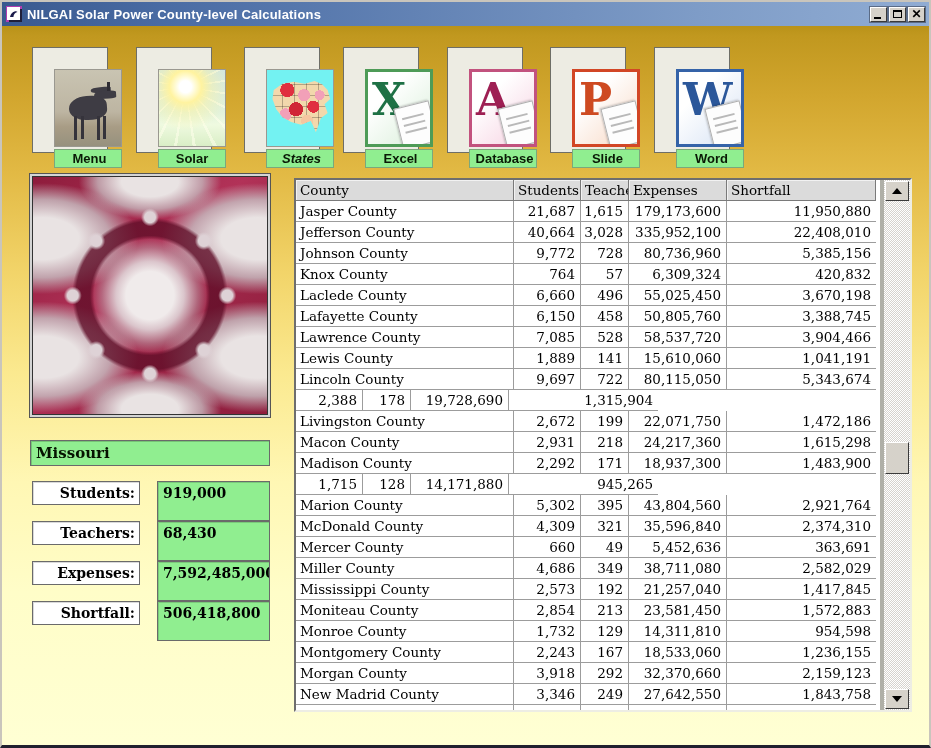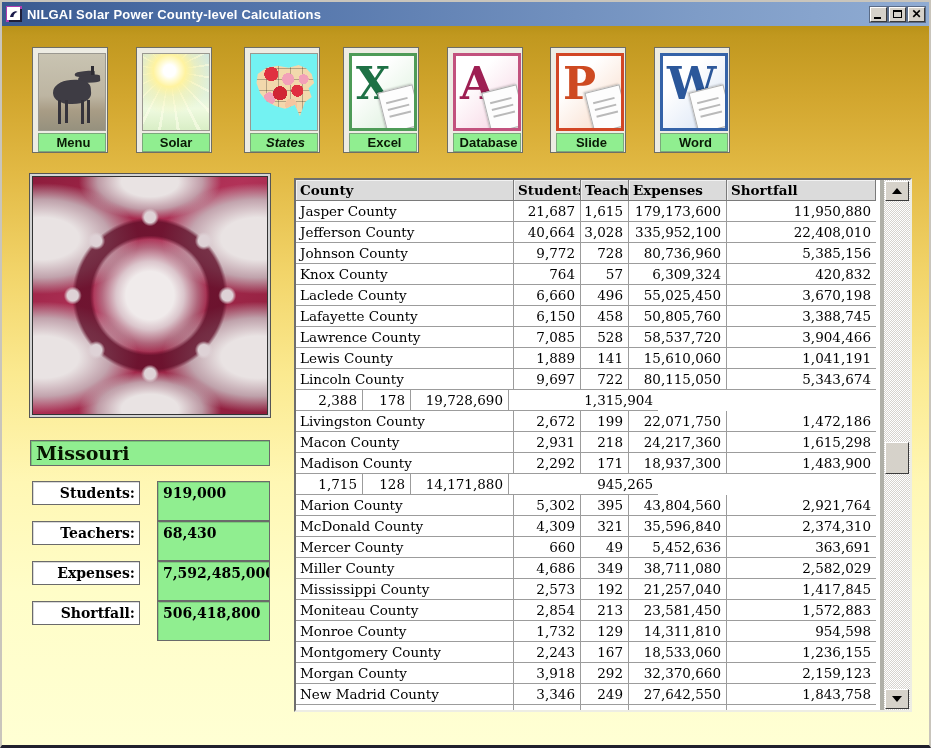--- a/index.html
+++ b/index.html
@@ -29,21 +29,21 @@
     outline:1px solid #5A6B86;padding:0;
   }
   .win-btn .min-glyph{position:absolute;left:3px;bottom:2px;width:7px;height:2px;background:#000;}
   .win-btn .max-glyph{position:absolute;left:3px;top:2px;width:9px;height:8px;
     border:1px solid #000;border-top:2px solid #000;}
   .win-btn .close-glyph{position:absolute;inset:0;color:#000;font-weight:bold;
     font-size:12px;line-height:13px;text-align:center;font-family:"Liberation Sans",sans-serif;}
   
   .tool-btn{
     position:absolute;top:45px;width:76px;height:106px;
-    border:1px solid #6E6E66;background:#EDECE3;padding:5px;cursor:pointer;
+    border:1px solid #6E6E66;background:#EDECE3;padding:21px;cursor:pointer;
   }
   .tool-img{width:68px;height:78px;border:1px solid #9A9890;position:relative;overflow:hidden;}
   .tool-label{
     margin-top:2px;width:68px;height:19px;background:#90EE90;
     border:1px solid #7BA87B;font-weight:bold;font-size:13px;line-height:17px;
     color:#0A1A06;padding-left:3px;white-space:nowrap;overflow:hidden;
   }
   .tool-label.center{text-align:center;padding-left:0;}
   
   .nilgai-photo-icon{background:linear-gradient(180deg,#C9C4B2 0%,#BDB5A2 55%,#A89C85 75%,#96917E 100%);}
@@ -135,21 +135,21 @@
       radial-gradient(ellipse 130px 75px at 4% 76%,#E9E3E3 0 28%,rgba(198,184,189,0.85) 52%,rgba(198,184,189,0) 74%),
       radial-gradient(ellipse 130px 75px at 96% 76%,#E9E3E3 0 28%,rgba(198,184,189,0.85) 52%,rgba(198,184,189,0) 74%),
       radial-gradient(ellipse 95px 50px at 50% 2%,#E9E3E3 0 30%,rgba(198,184,189,0.8) 55%,rgba(198,184,189,0) 75%),
       radial-gradient(ellipse 95px 50px at 50% 98%,#E9E3E3 0 30%,rgba(198,184,189,0.8) 55%,rgba(198,184,189,0) 75%),
       linear-gradient(135deg,#8E1C3C 0%,#B23258 45%,#9B2546 70%,#8E1C3C 100%);
   }
   
   .state-strip{
     position:absolute;left:28px;top:438px;width:240px;height:26px;
     background:#90EE90;border:1px solid #6A6A6A;
-    font-weight:bold;font-size:19px;line-height:24px;padding-left:5px;color:#061400;
+    font-weight:bold;font-size:15px;line-height:24px;padding-left:5px;color:#061400;
     box-shadow:inset 1px 1px 0 rgba(0,0,0,0.18);
   }
   .field-label{
     position:absolute;left:30px;width:108px;height:24px;background:#FFFFFF;
     border:1px solid #6A6A6A;box-shadow:inset 1px 1px 0 rgba(0,0,0,0.15);
     font-weight:bold;font-size:14px;line-height:22px;text-align:right;padding-right:4px;color:#000;
   }
   .field-value{
     position:absolute;left:155px;width:113px;height:40px;background:#90EE90;
     border:1px solid #6A6A6A;box-shadow:inset 1px 1px 0 rgba(0,0,0,0.15);
@@ -170,21 +170,21 @@
     font-size:13.5px;line-height:20px;white-space:nowrap;overflow:hidden;color:#000;
   }
   .c0{width:218px;padding-left:4px;}
   .c1{width:67px;}
   .c2{width:48px;}
   .c3{width:98px;}
   .c4{width:149px;border-right:none;}
   .cell.num{text-align:right;padding-right:5px;}
   .grid-header .cell{
     background:#DBDBDB;border-right:1px solid #7A7A7A;border-bottom:1px solid #7A7A7A;
-    box-shadow:inset 1px 1px 0 #F2F2F2;text-align:left;padding-left:4px;padding-right:0;font-weight:bold;
+    box-shadow:inset 1px 1px 0 #F2F2F2;text-align:left;padding-left:4px;padding-right:0;
   }
   
   .scrollbar{width:30px;height:100%;position:relative;background:#AFAFA7;}
   .sb-inner{
     position:absolute;left:4px;top:0;width:26px;height:100%;
     background-color:#FFFFFF;
     background-image:
       linear-gradient(45deg,#D6D3CE 25%,transparent 25%,transparent 75%,#D6D3CE 75%),
       linear-gradient(45deg,#D6D3CE 25%,transparent 25%,transparent 75%,#D6D3CE 75%);
     background-size:2px 2px;background-position:0 0,1px 1px;

